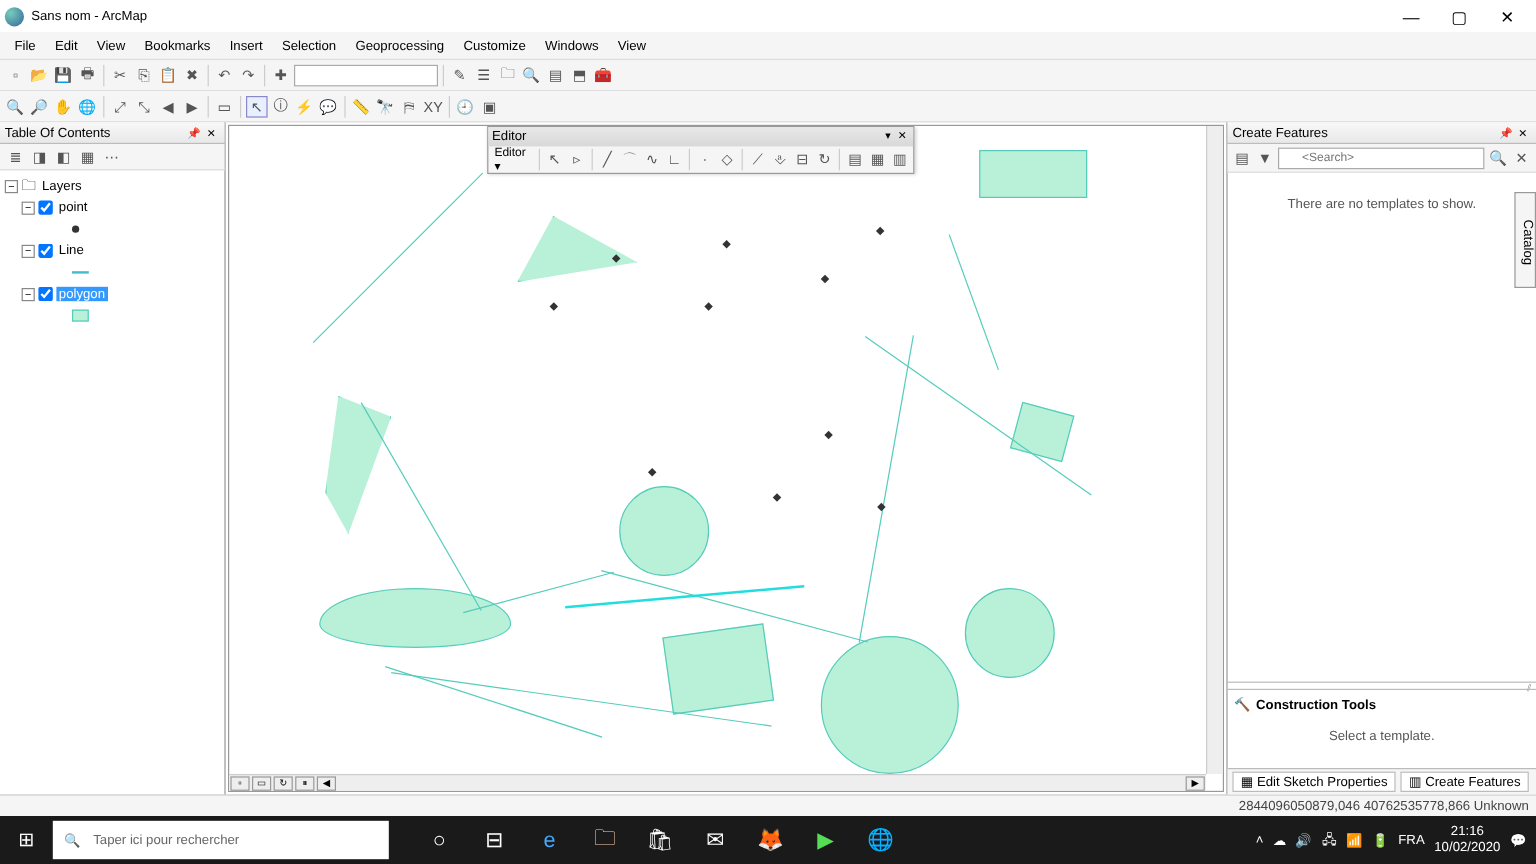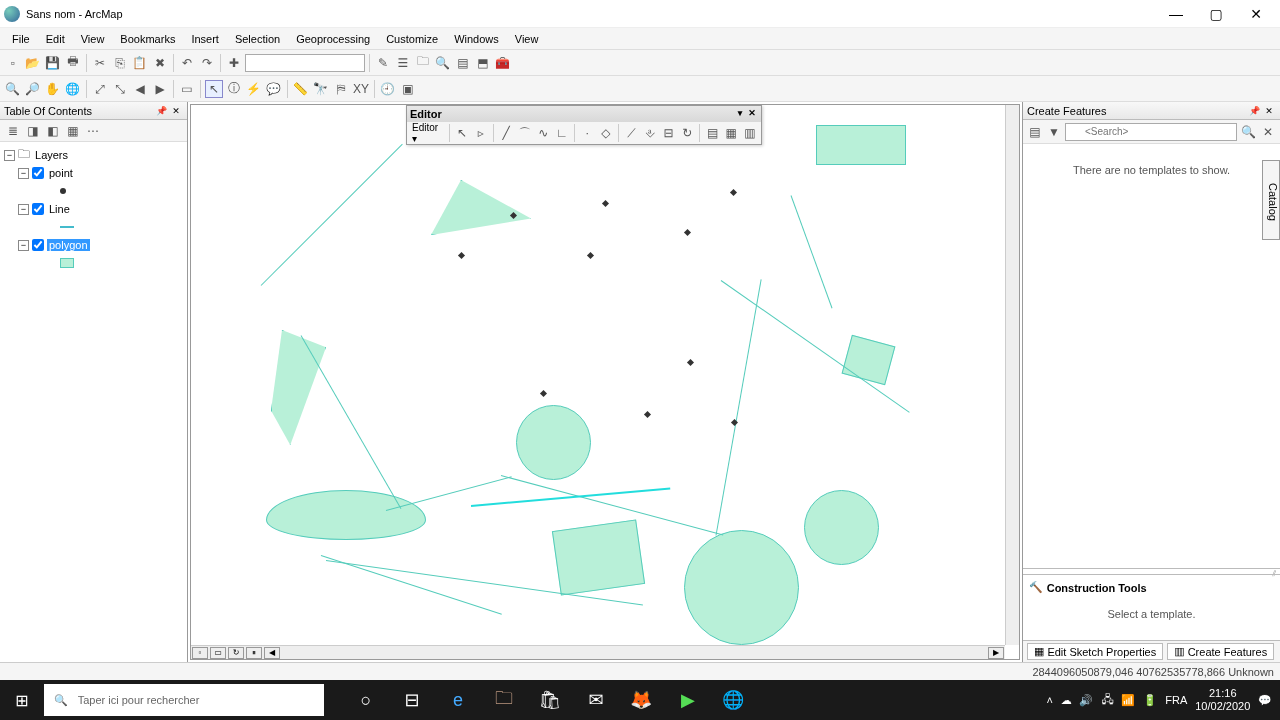--- a/index.html
+++ b/index.html
@@ -52,21 +52,21 @@
 
 
 .shape { position: absolute; }
 .poly { background: #b8f0d8; border: 1px solid #5cb; }
 .circ { border-radius: 50%; }
 .line { position: absolute; background: #5cb; height: 1px; transform-origin: left center; }
 .pt { position: absolute; width: 5px; height: 5px; background: #333; transform: rotate(45deg); }
 
 
 .editor-tb { position: absolute; left: 215px; top: 0px; width: 356px; background: #f5f5f5; border: 1px solid #999; box-shadow: 1px 1px 3px rgba(0,0,0,0.2); }
-.editor-tb-hdr { height: 16px; background: linear-gradient(#e8e8e8,#d8d8d8); display: flex; align-items: center; padding: 0 3px; font-size: 10px; font-weight: bold; }
+.editor-tb-hdr { height: 16px; background: linear-gradient(#e8e8e8,#d8d8d8); display: flex; align-items: center; padding: 0 3px; font-size: 10px; }
 .editor-tb-hdr .spacer { flex: 1; }
 .editor-tb-hdr .xbtn { width: 12px; height: 12px; font-size: 9px; text-align: center; cursor: pointer; }
 .editor-tb-body { height: 22px; display: flex; align-items: center; gap: 2px; padding: 0 3px; }
 
 
 .rpanel { width: 258px; border-left: 1px solid #999; display: flex; flex-direction: column; }
 .rpanel-toolbar { height: 24px; background: #f5f5f5; border-bottom: 1px solid #ddd; display: flex; align-items: center; gap: 3px; padding: 0 4px; }
 .rpanel-search { flex: 1; height: 18px; border: 1px solid #aaa; padding: 0 19px; color: #888; font-size: 10px; }
 .rpanel-body { flex: 1; padding: 20px 6px; text-align: center; color: #555; }
 .constr { border-top: 1px solid #bbb; padding: 6px; }

